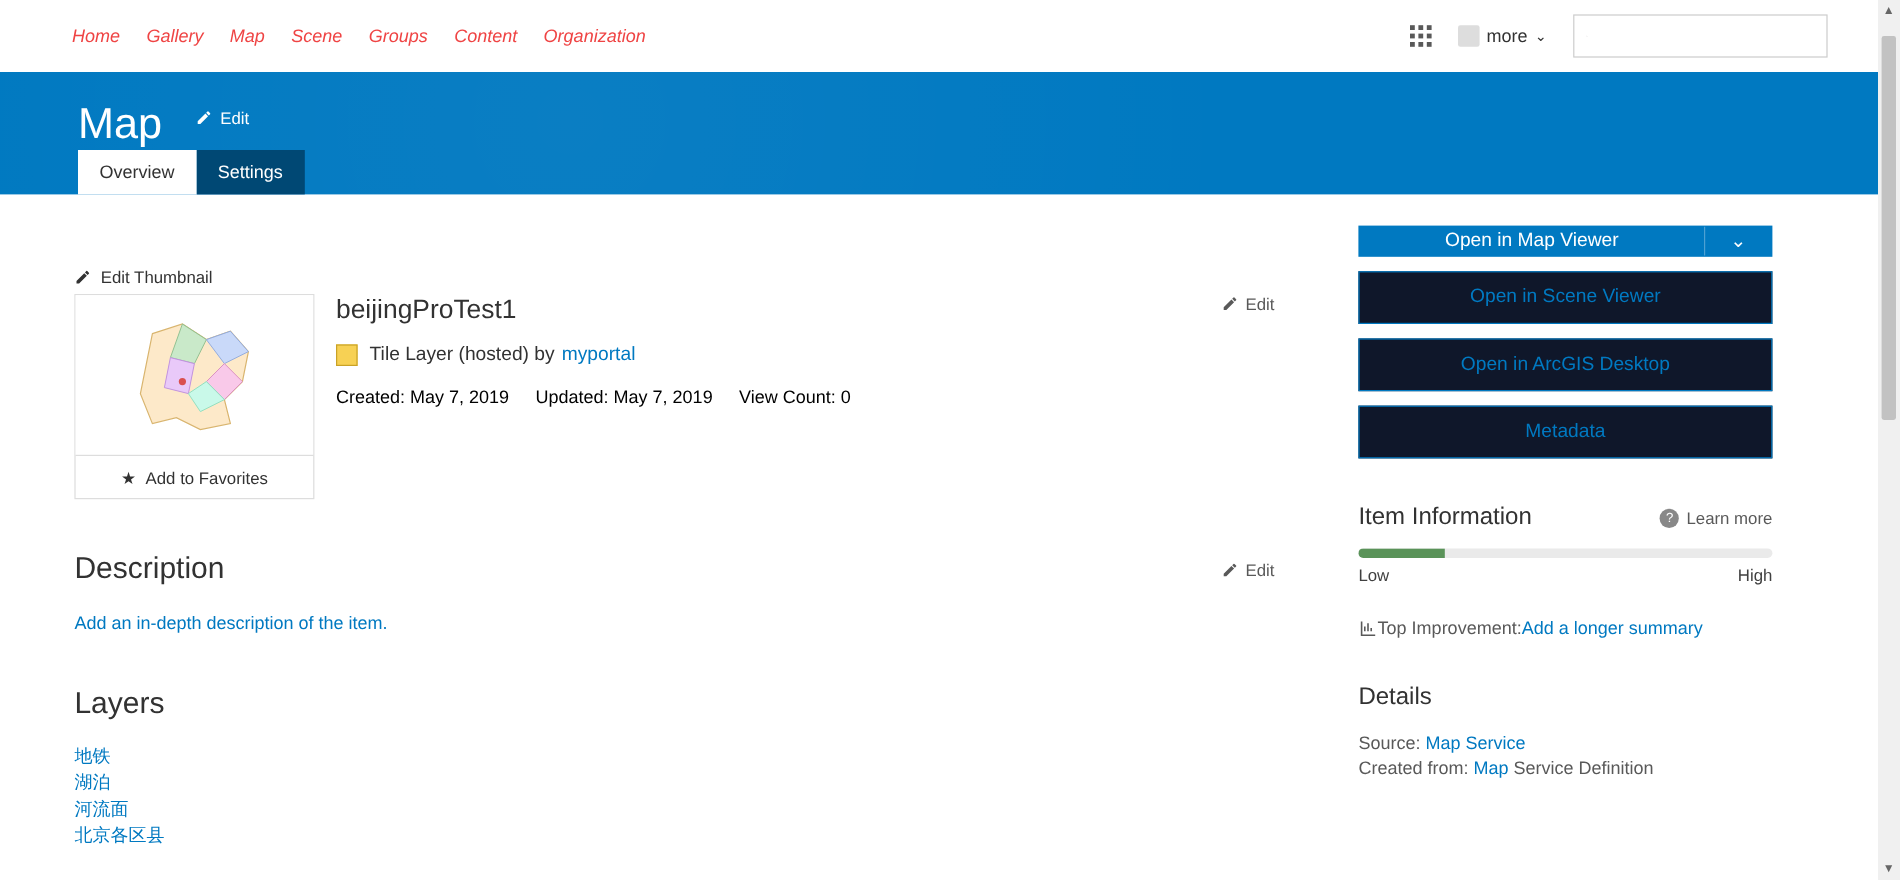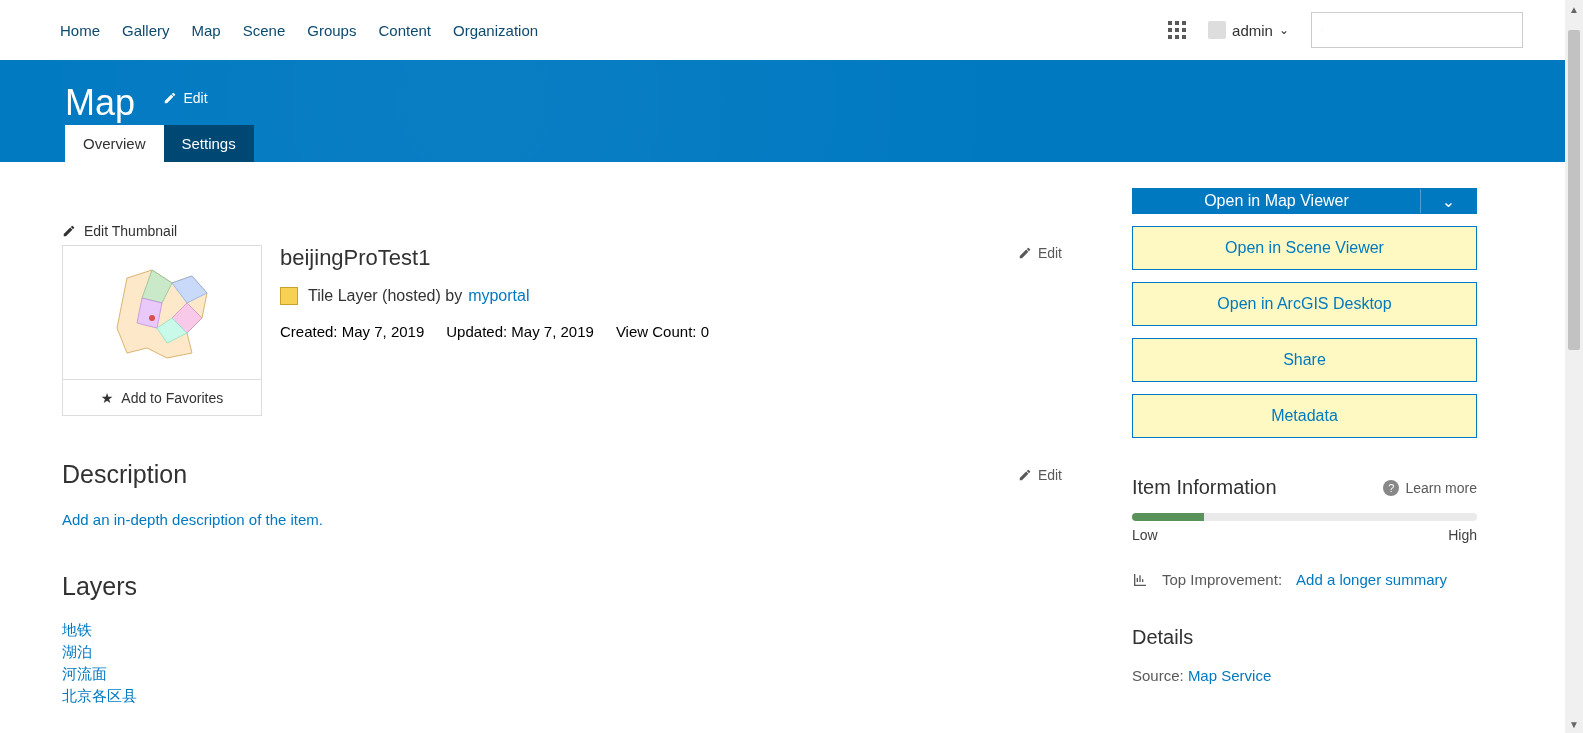--- a/index.html
+++ b/index.html
@@ -2,21 +2,21 @@
 <html><head>
   <meta charset="utf-8">
   <style>
     * { margin: 0; padding: 0; box-sizing: border-box; font-family: "Avenir Next", "Helvetica Neue", Arial, sans-serif; }
     body { background: #fff; color: #323232; overflow-x: hidden; }
     a { color: #0079c1; text-decoration: none; cursor: pointer; }
 
     
     .topbar { display: flex; align-items: center; padding: 12px 60px 12px 60px; }
     .nav { display: flex; gap: 22px; }
-    .nav-item { font-size: 15px; color: #0c4a6e; cursor: pointer; }
+    .nav-item { font-size: 15px; color: #ef4444; cursor: pointer; font-style: italic; }
     .top-right { margin-left: auto; display: flex; align-items: center; gap: 22px; }
     .apps-icon { width: 18px; height: 18px; display: grid; grid-template-columns: repeat(3,4px); grid-template-rows: repeat(3,4px); gap: 3px; cursor: pointer; }
     .apps-icon span { background: #595959; }
     .user { display: flex; align-items: center; gap: 6px; cursor: pointer; font-size: 15px; }
     .avatar { width: 18px; height: 18px; background: #ddd; border-radius: 2px; }
     .chevron { font-size: 12px; }
     .search-box { width: 212px; height: 36px; border: 1px solid #ccc; display: flex; align-items: center; padding: 0 10px; }
     .search-box svg { width: 16px; height: 16px; fill: #595959; }
     .search-input { flex: 1; border: none; outline: none; margin-left: 8px; font-size: 14px; }
 
@@ -56,30 +56,30 @@
     .desc-add { display: block; margin-top: 22px; font-size: 15px; }
 
     .layers { margin-top: 20px; }
     .layer-item { display: block; font-size: 15px; margin-bottom: 3px; }
 
     
     .btn { display: block; width: 100%; text-align: center; padding: 12px 0; font-size: 16px; border-radius: 0; margin-bottom: 12px; cursor: pointer; border: 1px solid transparent; position: relative; }
     .btn.primary { background: #0079c1; color: #fff; display: flex; padding: 0; }
     .btn.primary .btn-main { flex: 1; display:flex;align-items:center;justify-content:center; height:24px; }
     .btn.primary .btn-drop { width: 56px; border-left: 1px solid rgba(255,255,255,0.3); display:flex;align-items:center;justify-content:center; }
-    .btn.secondary { background: #fef9c3; color: #0079c1; border: 1px solid #0079c1; }
+    .btn.secondary { background: #0f172a; color: #0079c1; border: 1px solid #0079c1; }
 
     .info-sec { margin-top: 38px; }
     .info-head { display: flex; align-items: center; margin-bottom: 14px; justify-content: flex-end; }
     .info-head h3 { font-size: 20px; font-weight: 400; }
     .learn { margin-left: auto; display: flex; align-items: center; gap: 6px; font-size: 14px; color: #595959; cursor: pointer; }
     .bar-bg { height: 8px; background: #eaeaea; border-radius: 4px; overflow: hidden; }
     .bar-fill { height: 100%; background: #5a9359; }
     .bar-labels { display: flex; justify-content: space-between; font-size: 14px; color: #404040; margin-top: 6px; }
-    .top-imp { margin-top: 28px; font-size: 15px; color: #595959; display: flex; align-items: center; gap: 14px; }
+    .top-imp { margin-top: 28px; font-size: 15px; color: #595959; display: flex; align-items: center; gap: 0; }
     .top-imp svg { width:16px;height:16px;fill:#595959; }
 
     .details-sec { margin-top: 38px; }
     .details-sec h3 { font-size: 20px; font-weight: 400; margin-bottom: 18px; }
     .detail-line { font-size: 15px; margin-bottom: 4px; }
     .detail-line .lbl { color: #595959; }
 
     
     .scroll-rail { position: fixed; right: 0; top: 0; width: 18px; height: 100%; background: #f0f0f0; }
     .scroll-thumb { position: absolute; top: 30px; right: 3px; width: 12px; height: 320px; background: #c2c2c2; border-radius: 2px; }
@@ -111,21 +111,21 @@
         <span></span>
         <span></span>
         <span></span>
         <span></span>
         <span></span>
         <span></span>
         <span></span>
     </div>
     <div class="user">
       <span class="avatar"></span>
-      <span>admin</span>
+      <span>more</span>
       <span class="chevron">⌄</span>
     </div>
     <div class="search-box">
       <svg viewBox="0 0 24 24">
           <path d="M15.5 14h-.79l-.28-.27A6.471 6.471 0 0016 9.5 6.5 6.5 0 109.5 16c1.61 0 3.09-.59 4.23-1.57l.27.28v.79l5 4.99L20.49 19l-4.99-5zm-6 0C7.01 14 5 11.99 5 9.5S7.01 5 9.5 5 14 7.01 14 9.5 11.99 14 9.5 14z"></path>
         </svg>
       <input class="search-input" style="">
     </div>
   </div>
 </div>
@@ -223,21 +223,20 @@
 
   <div class="right">
     <div class="btn primary">
       <span class="btn-main">Open in Map Viewer</span>
       <span class="btn-drop">
         <span style="color:#fff;">⌄</span>
       </span>
     </div>
     <div class="btn secondary">Open in Scene Viewer</div>
     <div class="btn secondary">Open in ArcGIS Desktop</div>
-    <div class="btn secondary">Share</div>
     <div class="btn secondary">Metadata</div>
 
     <div class="info-sec">
       <div class="info-head">
         <h3>Item Information</h3>
         <span class="learn">
           <span style="display:inline-flex;width:16px;height:16px;border-radius:50%;background:#888;color:#fff;align-items:center;justify-content:center;font-size:11px;">?</span>
           <span>Learn more</span>
         </span>
       </div>
@@ -256,20 +255,25 @@
         <a>Add a longer summary</a>
       </div>
     </div>
 
     <div class="details-sec">
       <h3>Details</h3>
       <div class="detail-line">
         <span class="lbl">Source:</span>
         <a>Map Service</a>
       </div>
+      <div class="detail-line">
+        <span class="lbl">Created from:</span>
+        <a>Map</a>
+        <span class="lbl">Service Definition</span>
+      </div>
     </div>
 
   </div>
 </div>
 
 <div class="scroll-rail">
   <div class="scroll-arrow up">▲</div>
   <div class="scroll-thumb"></div>
   <div class="scroll-arrow down">▼</div>
 </div>

